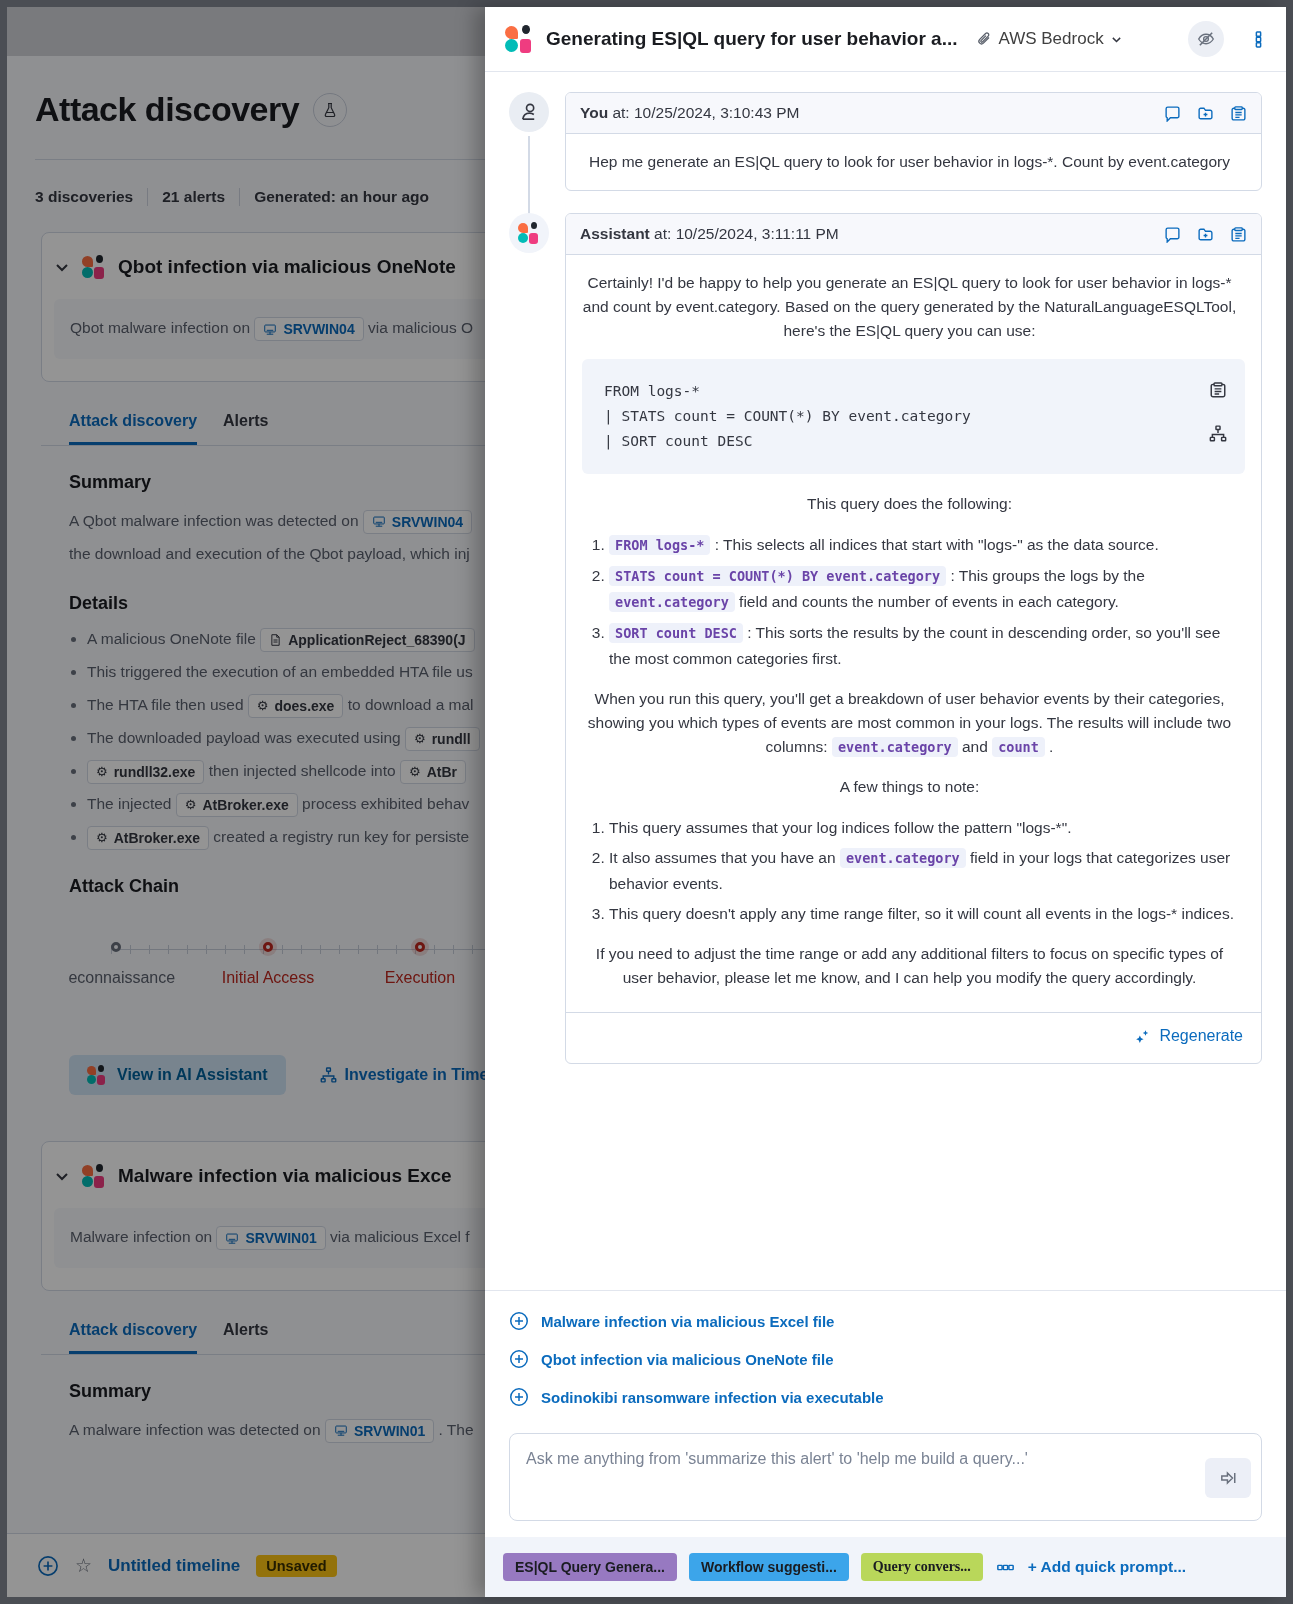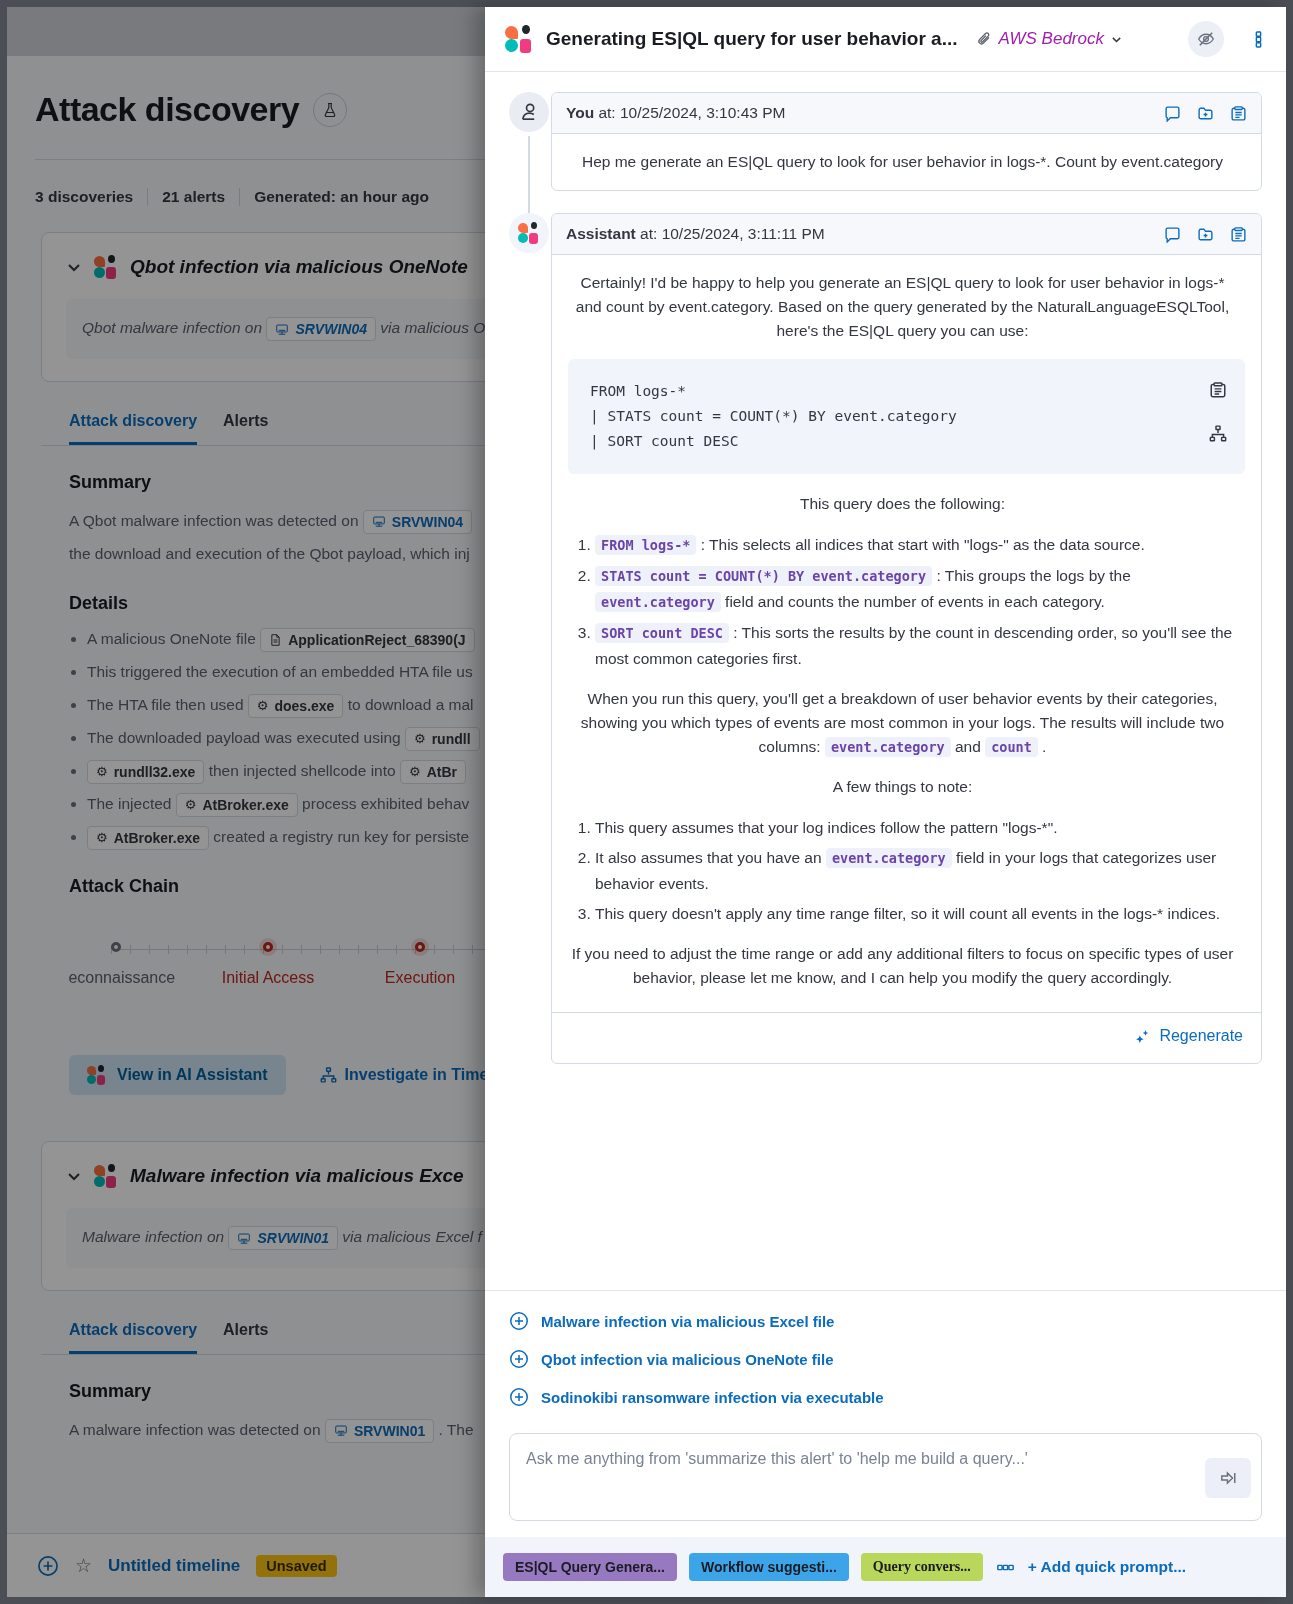--- a/index.html
+++ b/index.html
@@ -15,21 +15,21 @@
   .left-inner { width:940px; }
   .top-strip { height:49px; background:#d0d3d8; }
   .page-pad { padding:34px 0 0 28px; }
   .page-title-row { display:flex; align-items:center; gap:14px; }
   .page-title { font-size:34px; font-weight:bold; color:#1a1c21; letter-spacing:-.5px; }
   .beaker-badge { width:34px; height:34px; border:1px solid #c9d0dc; border-radius:50%; display:flex; align-items:center; justify-content:center; color:#343741; }
   hr.page-hr { border:none; border-top:1px solid #d3dae6; margin:30px 0 0 0; width:880px; }
   .stats-row { display:flex; align-items:center; gap:14px; margin-top:28px; font-size:15.5px; font-weight:bold; color:#343741; }
   .stat-div { width:1px; height:18px; background:#cfd5e0; }
 
-  .ad-card { background:#fff; border:1px solid #d3dae6; border-radius:8px; margin:26px 0 0 6px; padding:22px 24px; width:860px;font-style:italic; }
+  .ad-card { background:#fff; border:1px solid #d3dae6; border-radius:8px; margin:26px 0 0 6px; padding:22px 12px; width:860px; }
   .ad-card-head { display:flex; align-items:center; gap:12px; }
   .chev-icon { color:#343741; display:flex; }
   .ai-logo { position:relative; width:24px; height:24px; flex:none; }
   .ai-logo i { position:absolute; display:block; }
   .ai-logo .o { width:11px; height:11px; left:0; top:1px; background:#fa6e43; border-radius:10px 10px 2px 10px; }
   .ai-logo .d { width:7px; height:8px; right:3px; top:0;  background:#20262e; border-radius:50%; }
   .ai-logo .t { width:11px; height:11px; left:0; bottom:1px; background:#02bcb7; border-radius:50%; }
   .ai-logo .p { width:10px; height:12px; right:2px; bottom:0; background:#ef3c80; border-radius:3px; }
   .ad-card-title { font-size:19px; font-weight:bold; color:#1a1c21; white-space:nowrap; }
   .callout { background:#f7f8fc; border-radius:6px; margin-top:20px; padding:18px 16px; font-size:15.5px; color:#5b616e; white-space:nowrap; overflow:hidden; }
@@ -80,26 +80,26 @@
   .tb-sep { width:1px; height:20px; background:#d3dae6; margin:0 12px; }
   .newchat { display:inline-flex; gap:8px; align-items:center; color:#0b6bbd; font-size:15.5px; font-weight:bold; cursor:pointer; }
   .close-x { margin-left:auto; font-size:19px; color:#343741; background:none; border:none; cursor:pointer; }
 
   .fly-titlerow { display:flex; align-items:center; gap:13px; padding:14px 20px; border-bottom:1px solid #e2e6ee; flex:none; }
   .fly-titlerow .ai-logo { width:28px; height:28px; }
   .fly-titlerow .ai-logo .o{width:13px;height:13px;} .fly-titlerow .ai-logo .d{width:8px;height:9px;}
   .fly-titlerow .ai-logo .t{width:13px;height:13px;} .fly-titlerow .ai-logo .p{width:11px;height:14px;}
   .fly-title { font-size:19px; font-weight:bold; color:#1a1c21; white-space:nowrap; }
   .connector { display:inline-flex; align-items:center; gap:6px; margin-left:6px; cursor:pointer; }
-  .connector .conn-label { color:#a21caf; font-size:17px;font-style:italic; }
+  .connector .conn-label { color:#404040; font-size:17px; }
   .anon-btn { margin-left:auto; width:36px; height:36px; border-radius:50%; background:#eceff5; border:none; display:flex; align-items:center; justify-content:center; color:#69707d; cursor:pointer; }
   .boxesv-btn { margin-left:14px; background:none; border:none; color:#0b6bbd; cursor:pointer; display:flex; }
 
   .convo { flex:1; overflow:hidden; padding:20px 24px 0 24px; }
-  .msg-row { display:flex; position:relative; }
+  .msg-row { display:flex; gap:14px; position:relative; }
   .msg-row + .msg-row { margin-top:22px; }
   .avatar-col { width:42px; flex:none; position:relative; }
   .avatar { width:40px; height:40px; border-radius:50%; display:flex; align-items:center; justify-content:center; position:relative; z-index:2; }
   .avatar.user { background:#e9edf3; color:#343741; }
   .avatar.assistant { background:#f1f4fa; }
   .msg-row.first .avatar-col::after { content:""; position:absolute; left:19px; top:44px; bottom:-26px; width:2px; background:#d3dae6; }
 
   .comment-panel { flex:1; border:1px solid #d3dae6; border-radius:6px; overflow:hidden; }
   .comment-head { background:#f7f8fc; border-bottom:1px solid #d3dae6; padding:11px 14px; display:flex; align-items:center; font-size:15.5px; }
   .comment-head b { font-weight:bold; }

